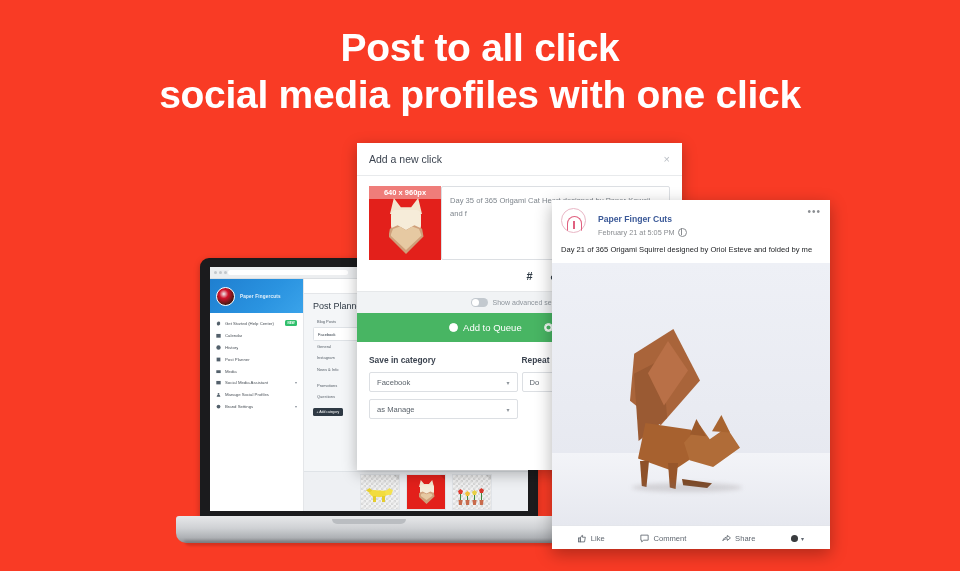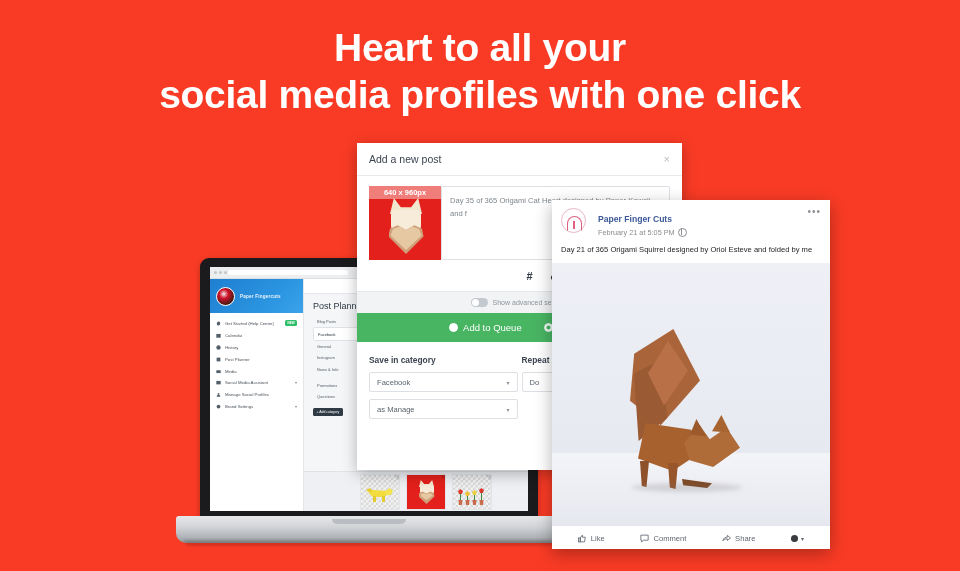--- a/index.html
+++ b/index.html
@@ -222,21 +222,21 @@
   .fb-send{display:flex;align-items:center;gap:3px;}
   .fb-send .cup{width:7px;height:7px;border-radius:50% 50% 45% 45%;background:#3a3c3f;}
   .fb-send .cv{font-size:6px;color:#606770;}
 </style>
 </head>
 <body>
 
 <div class="stage">
 
   <div class="headline">
-    <span class="l1">Heart to all your</span>
+    <span class="l1">Post to all click</span>
     <span class="l2">social media profiles with one click</span>
   </div>
 
   <div class="laptop">
     <div class="laptop-lid">
       <div class="laptop-screen">
 
         <div class="chrome">
           <span class="dots">
               <i></i>
@@ -383,21 +383,21 @@
         </div>
 
       </div>
     </div>
     <div class="laptop-base"></div>
     <div class="laptop-foot"></div>
   </div>
 
   <div class="dialog">
     <div class="dlg-head">
-      <span class="dlg-title">Add a new post</span>
+      <span class="dlg-title">Add a new click</span>
       <span class="dlg-close">×</span>
     </div>
 
     <div class="dlg-body">
       <div class="img-card">
         <span class="img-dim">640 x 960px</span>
         <span class="catheart">
           <span class="ears"></span>
             <span class="face"></span>
             <span class="heart"></span>

